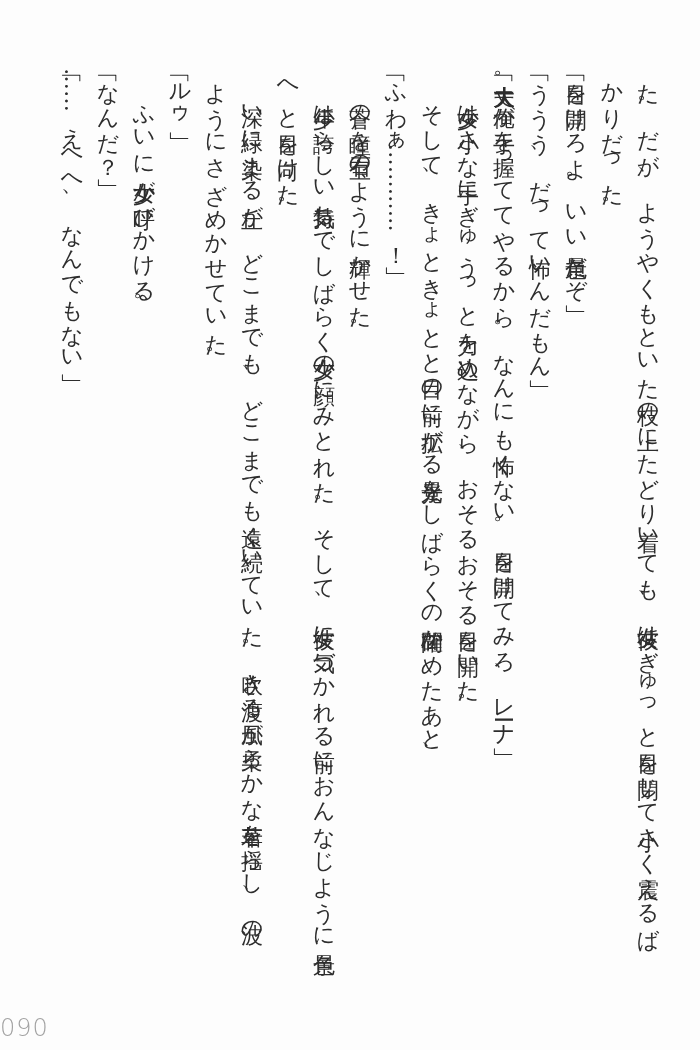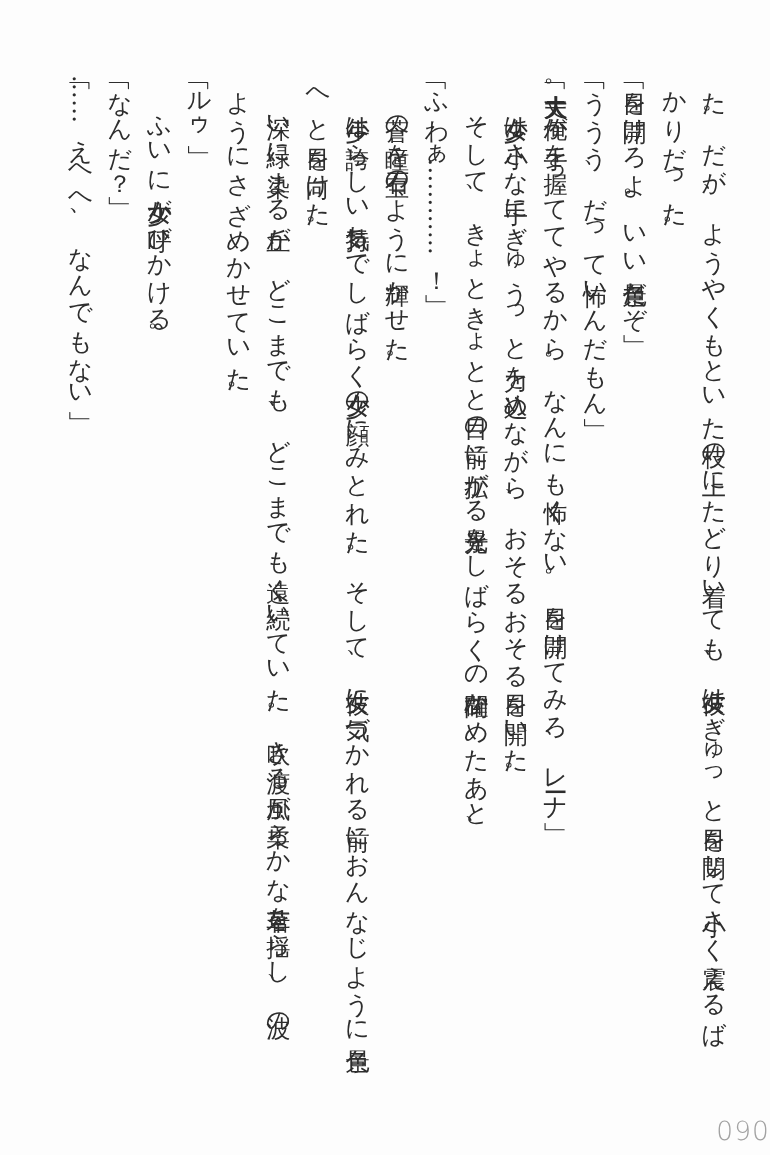--- a/index.html
+++ b/index.html
@@ -39,21 +39,21 @@
     text-indent: 0;
   }
   .text-flow p.indent {
     text-indent: 1em;         
   }
   .page-number {
     position: absolute;
     bottom: 8px;
     left: 0;
     right: 0;
-    text-align: right;
+    text-align: left;
     font-family: "DejaVu Sans", "Liberation Sans", sans-serif;
     font-size: 24px;
     font-weight: 300;
     letter-spacing: 1px;
     color: #a2a2a2;
   }
 </style>
 </head>
 <body>
 

